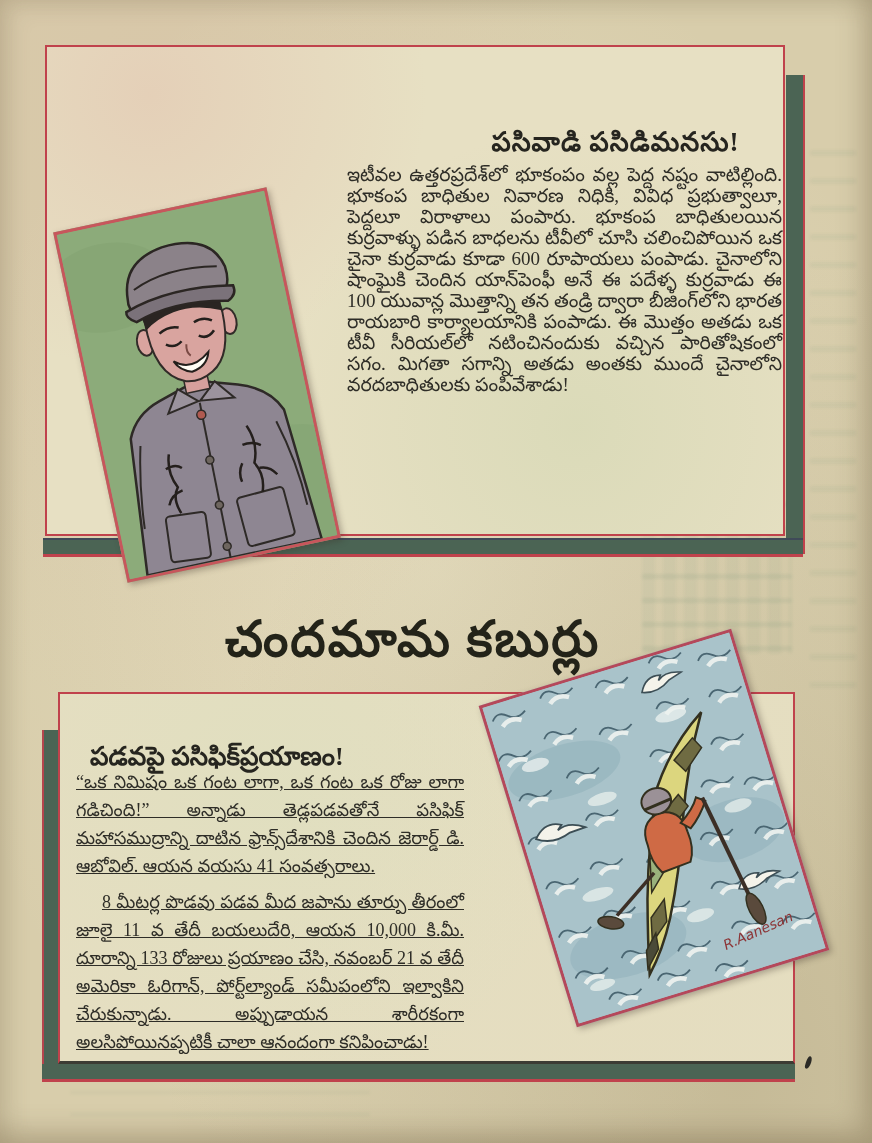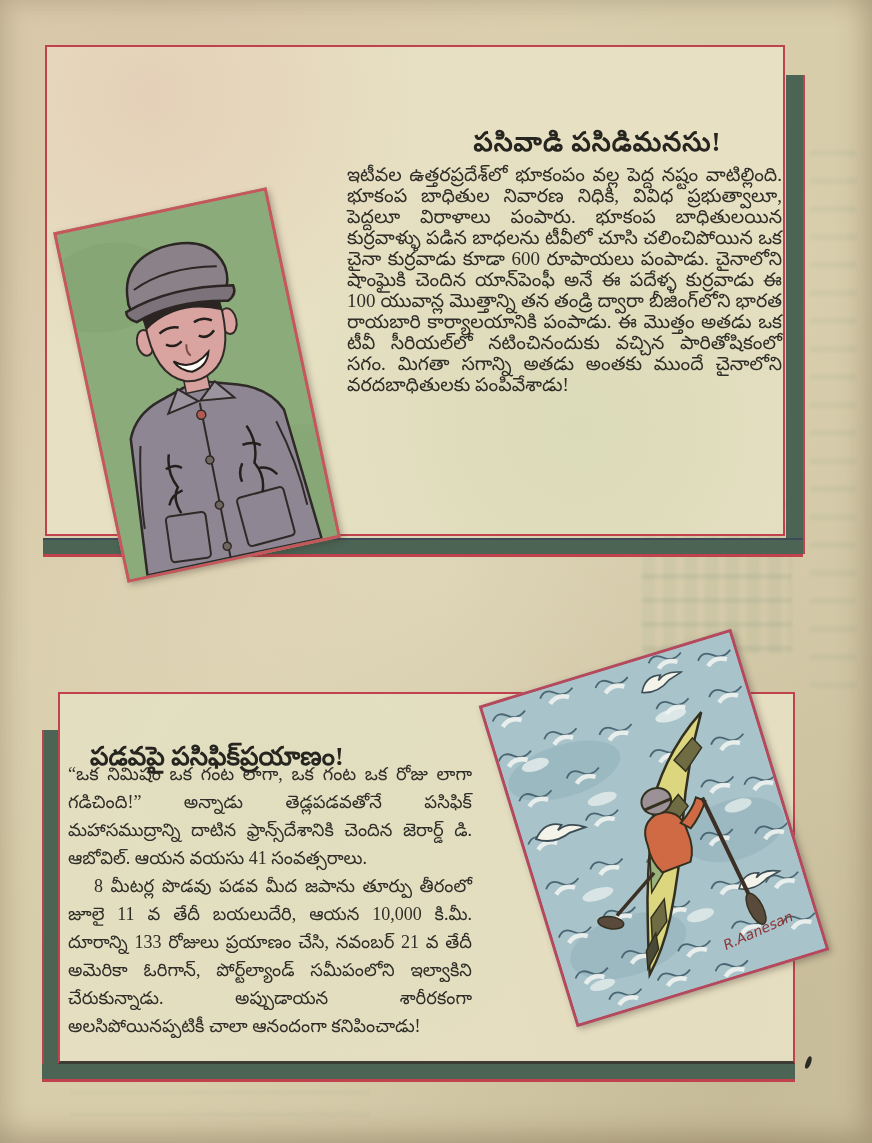--- a/index.html
+++ b/index.html
@@ -32,31 +32,31 @@
       radial-gradient(circle at 80% 80%, rgba(228,220,190,.5), transparent 60%),
       #e5dec1;
   }
   .shadow{position:absolute; background:#4b6454; z-index:1;}
   .shadow-top-right{left:786px; top:75px; width:17px; height:479px; border-right:2px solid #c0424c;}
   .shadow-top-bottom{left:43px; top:538px; width:760px; height:14px;
      border-top:2px solid #3f4a58; border-bottom:3px solid #c0424c;}
   .shadow-bot-left{left:42px; top:730px; width:15px; height:350px; border-left:2px solid #b5454d;}
   .shadow-bot-bottom{left:42px; top:1064px; width:753px; height:15px; border-bottom:3px solid #c0424c;}
   
-  .top-title{position:absolute; left:348px; top:56px; width:405px; text-align:center;
+  .top-title{position:absolute; left:366px; top:56px; width:405px; text-align:center;
     font-size:27px; font-weight:bold; color:#26251f; letter-spacing:1px;margin-top:24px;}
   .top-body{position:absolute; left:300px; top:98px; width:435px;
     font-size:19px; line-height:21px; text-align:justify; color:#2e2d27;}
   .main-heading{position:absolute; left:225px; top:576px; width:460px; z-index:3;
     font-size:50px; font-weight:bold; letter-spacing:2px; color:#232319;}
   .bot-title{position:absolute; left:30px; top:26px; width:400px; text-align:left;
     font-size:26px; font-weight:bold; color:#26251f;}
   .bot-body{position:absolute; left:8px; top:66px; width:404px;
     font-size:18px; line-height:28px; text-align:justify; color:#2e2d27;}
-  .bot-body p{margin:0;}
+  .bot-body p{margin:8px;text-decoration:underline;}
   .bot-body p + p{text-indent:26px;}
   
   .illo{position:absolute; z-index:5; box-shadow:2px 3px 6px rgba(60,50,40,.35);}
   .boy-illo{left:88px; top:206px; width:212px; height:352px;
     transform:rotate(-12deg); border:3px solid #c7565c; background:#8cab7a;}
   .boat-illo{left:522px; top:660px; width:258px; height:330px;
     transform:rotate(-17deg); border:3px solid #b5485a; background:#a9c3ca;}
   .illo svg{display:block; width:100%; height:100%;}
   
   .bleed{position:absolute; z-index:0; pointer-events:none; filter:blur(1.6px); opacity:.8;}
@@ -127,20 +127,21 @@
         <path d="M80 118 q10 -6 20 -2" stroke="#241f1c" stroke-width="2.5" fill="none"></path>
         <path d="M116 114 q10 -4 18 2" stroke="#241f1c" stroke-width="2.5" fill="none"></path>
         <path d="M84 130 q8 6 16 0" stroke="#241f1c" stroke-width="2.5" fill="none"></path>
         <path d="M118 128 q8 6 16 -2" stroke="#241f1c" stroke-width="2.5" fill="none"></path>
         <path d="M104 134 q-2 8 2 12" stroke="#7a4a44" stroke-width="2" fill="none"></path>
         <path d="M88 148 Q104 162 124 146 Q120 160 104 162 Q92 158 88 148 Z" fill="#fffdf5" stroke="#241f1c" stroke-width="2"></path>
       </g>
     </svg>
   </div>
 
+  <h1 class="main-heading">చందమామ కబుర్లు</h1>
 
   <div class="shadow shadow-bot-left"></div>
   <div class="shadow shadow-bot-bottom"></div>
 
   <section class="frame frame-bottom">
     <h2 class="bot-title">పడవపై పసిఫిక్‌ప్రయాణం!</h2>
     <div class="bot-body">
       <p>“ఒక నిమిషం ఒక గంట లాగా, ఒక గంట ఒక రోజు లాగా గడిచింది!” అన్నాడు తెడ్లపడవతోనే పసిఫిక్ మహాసముద్రాన్ని దాటిన ఫ్రాన్స్‌దేశానికి చెందిన జెరార్డ్ డి. ఆబోవిల్. ఆయన వయసు 41 సంవత్సరాలు.</p>
       <p>8 మీటర్ల పొడవు పడవ మీద జపాను తూర్పు తీరంలో జూలై 11 వ తేదీ బయలుదేరి, ఆయన 10,000 కి.మీ. దూరాన్ని 133 రోజులు ప్రయాణం చేసి, నవంబర్ 21 వ తేదీ అమెరికా ఓరిగాన్, పోర్ట్‌ల్యాండ్ సమీపంలోని ఇల్వాకిని చేరుకున్నాడు. అప్పుడాయన శారీరకంగా అలసిపోయినప్పటికీ చాలా ఆనందంగా కనిపించాడు!</p>
     </div>

